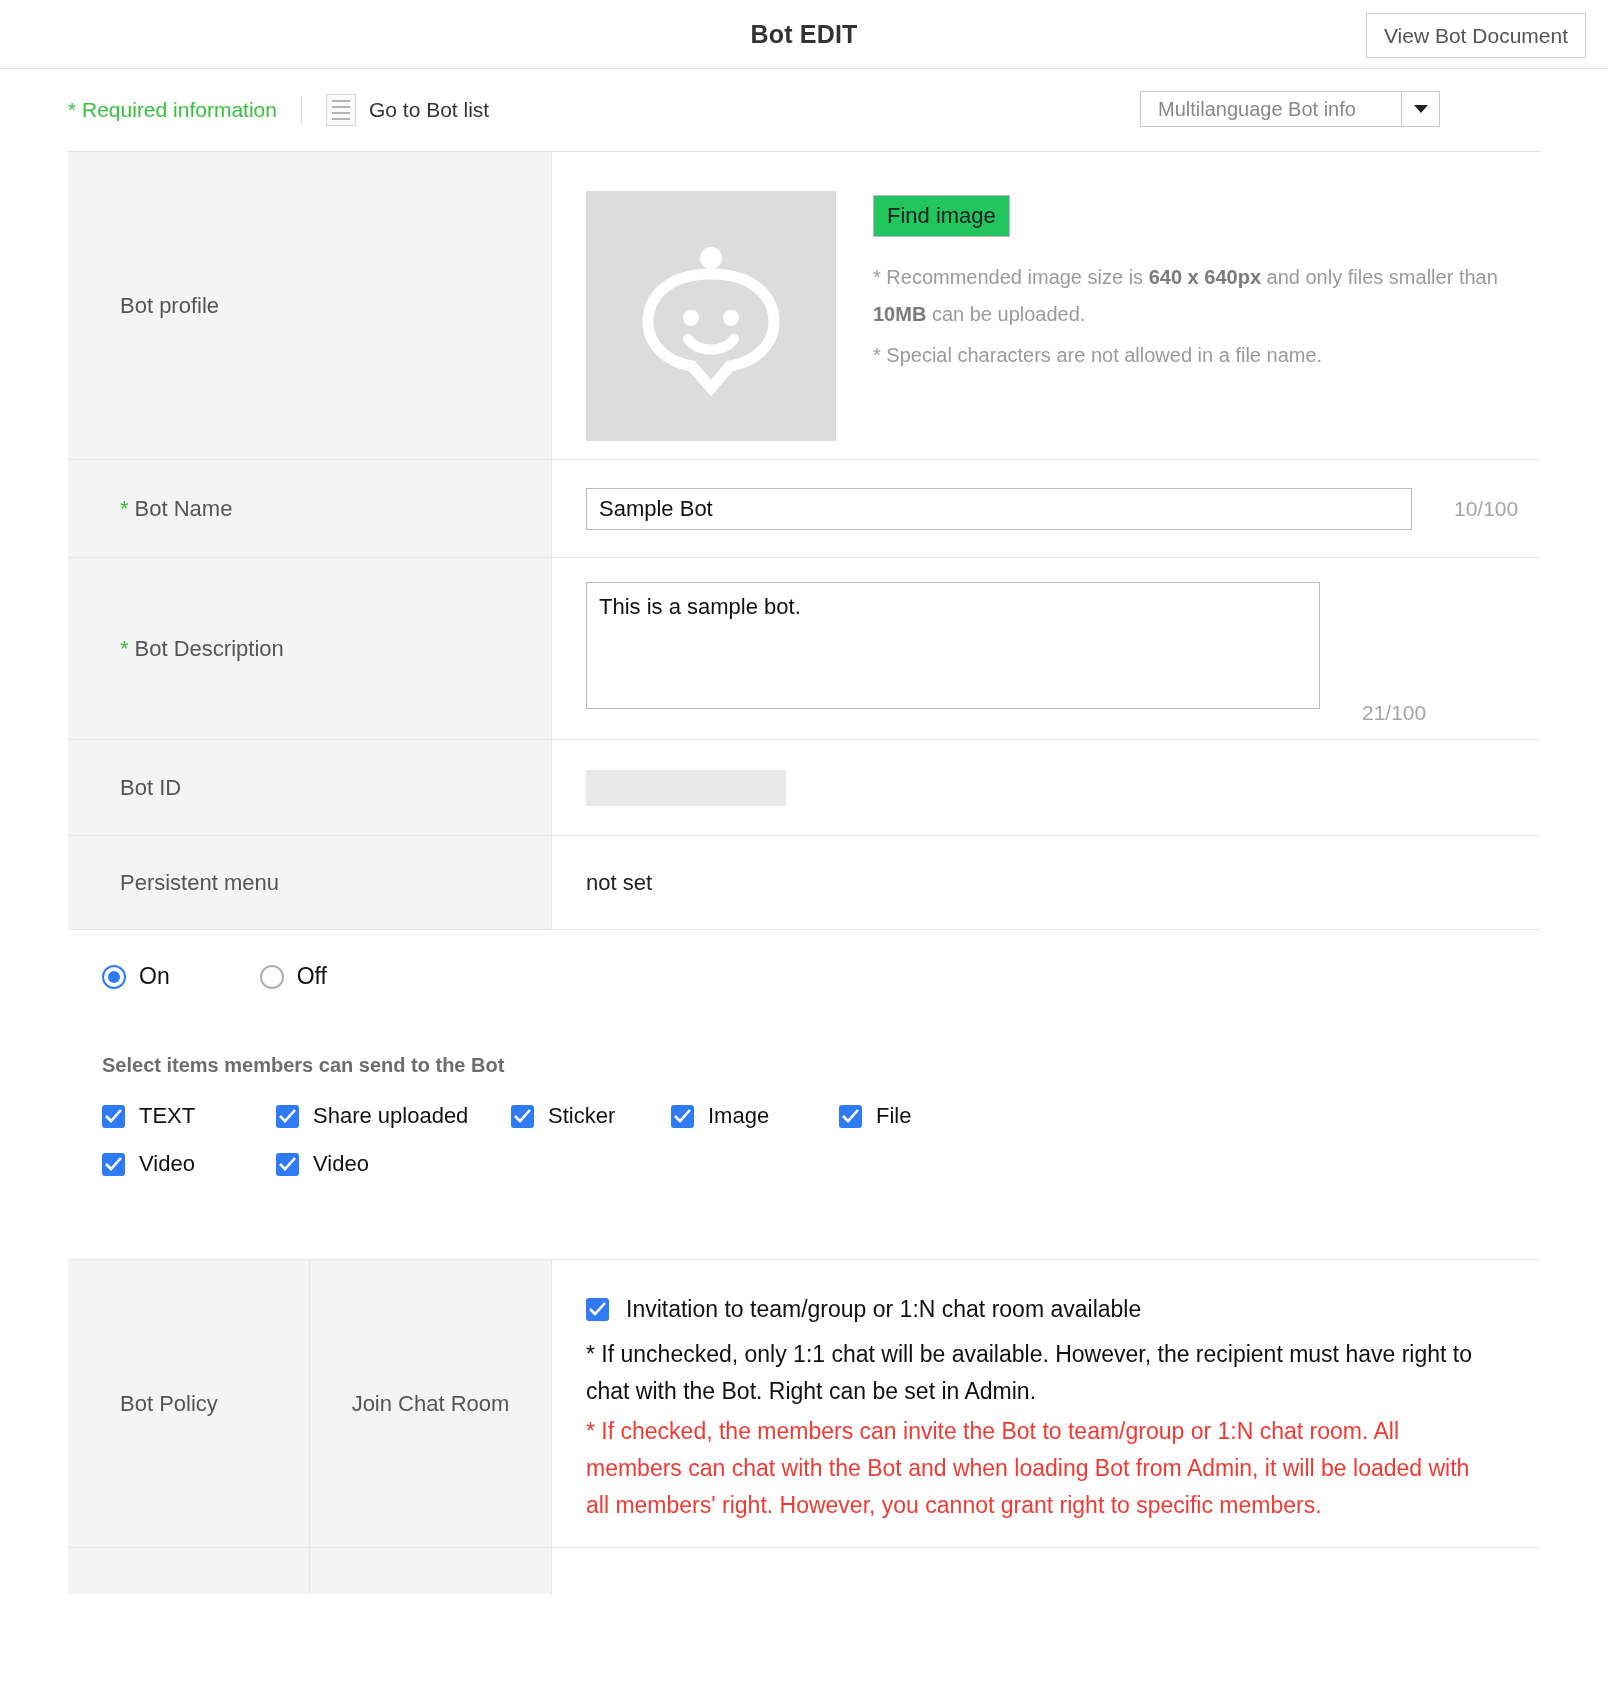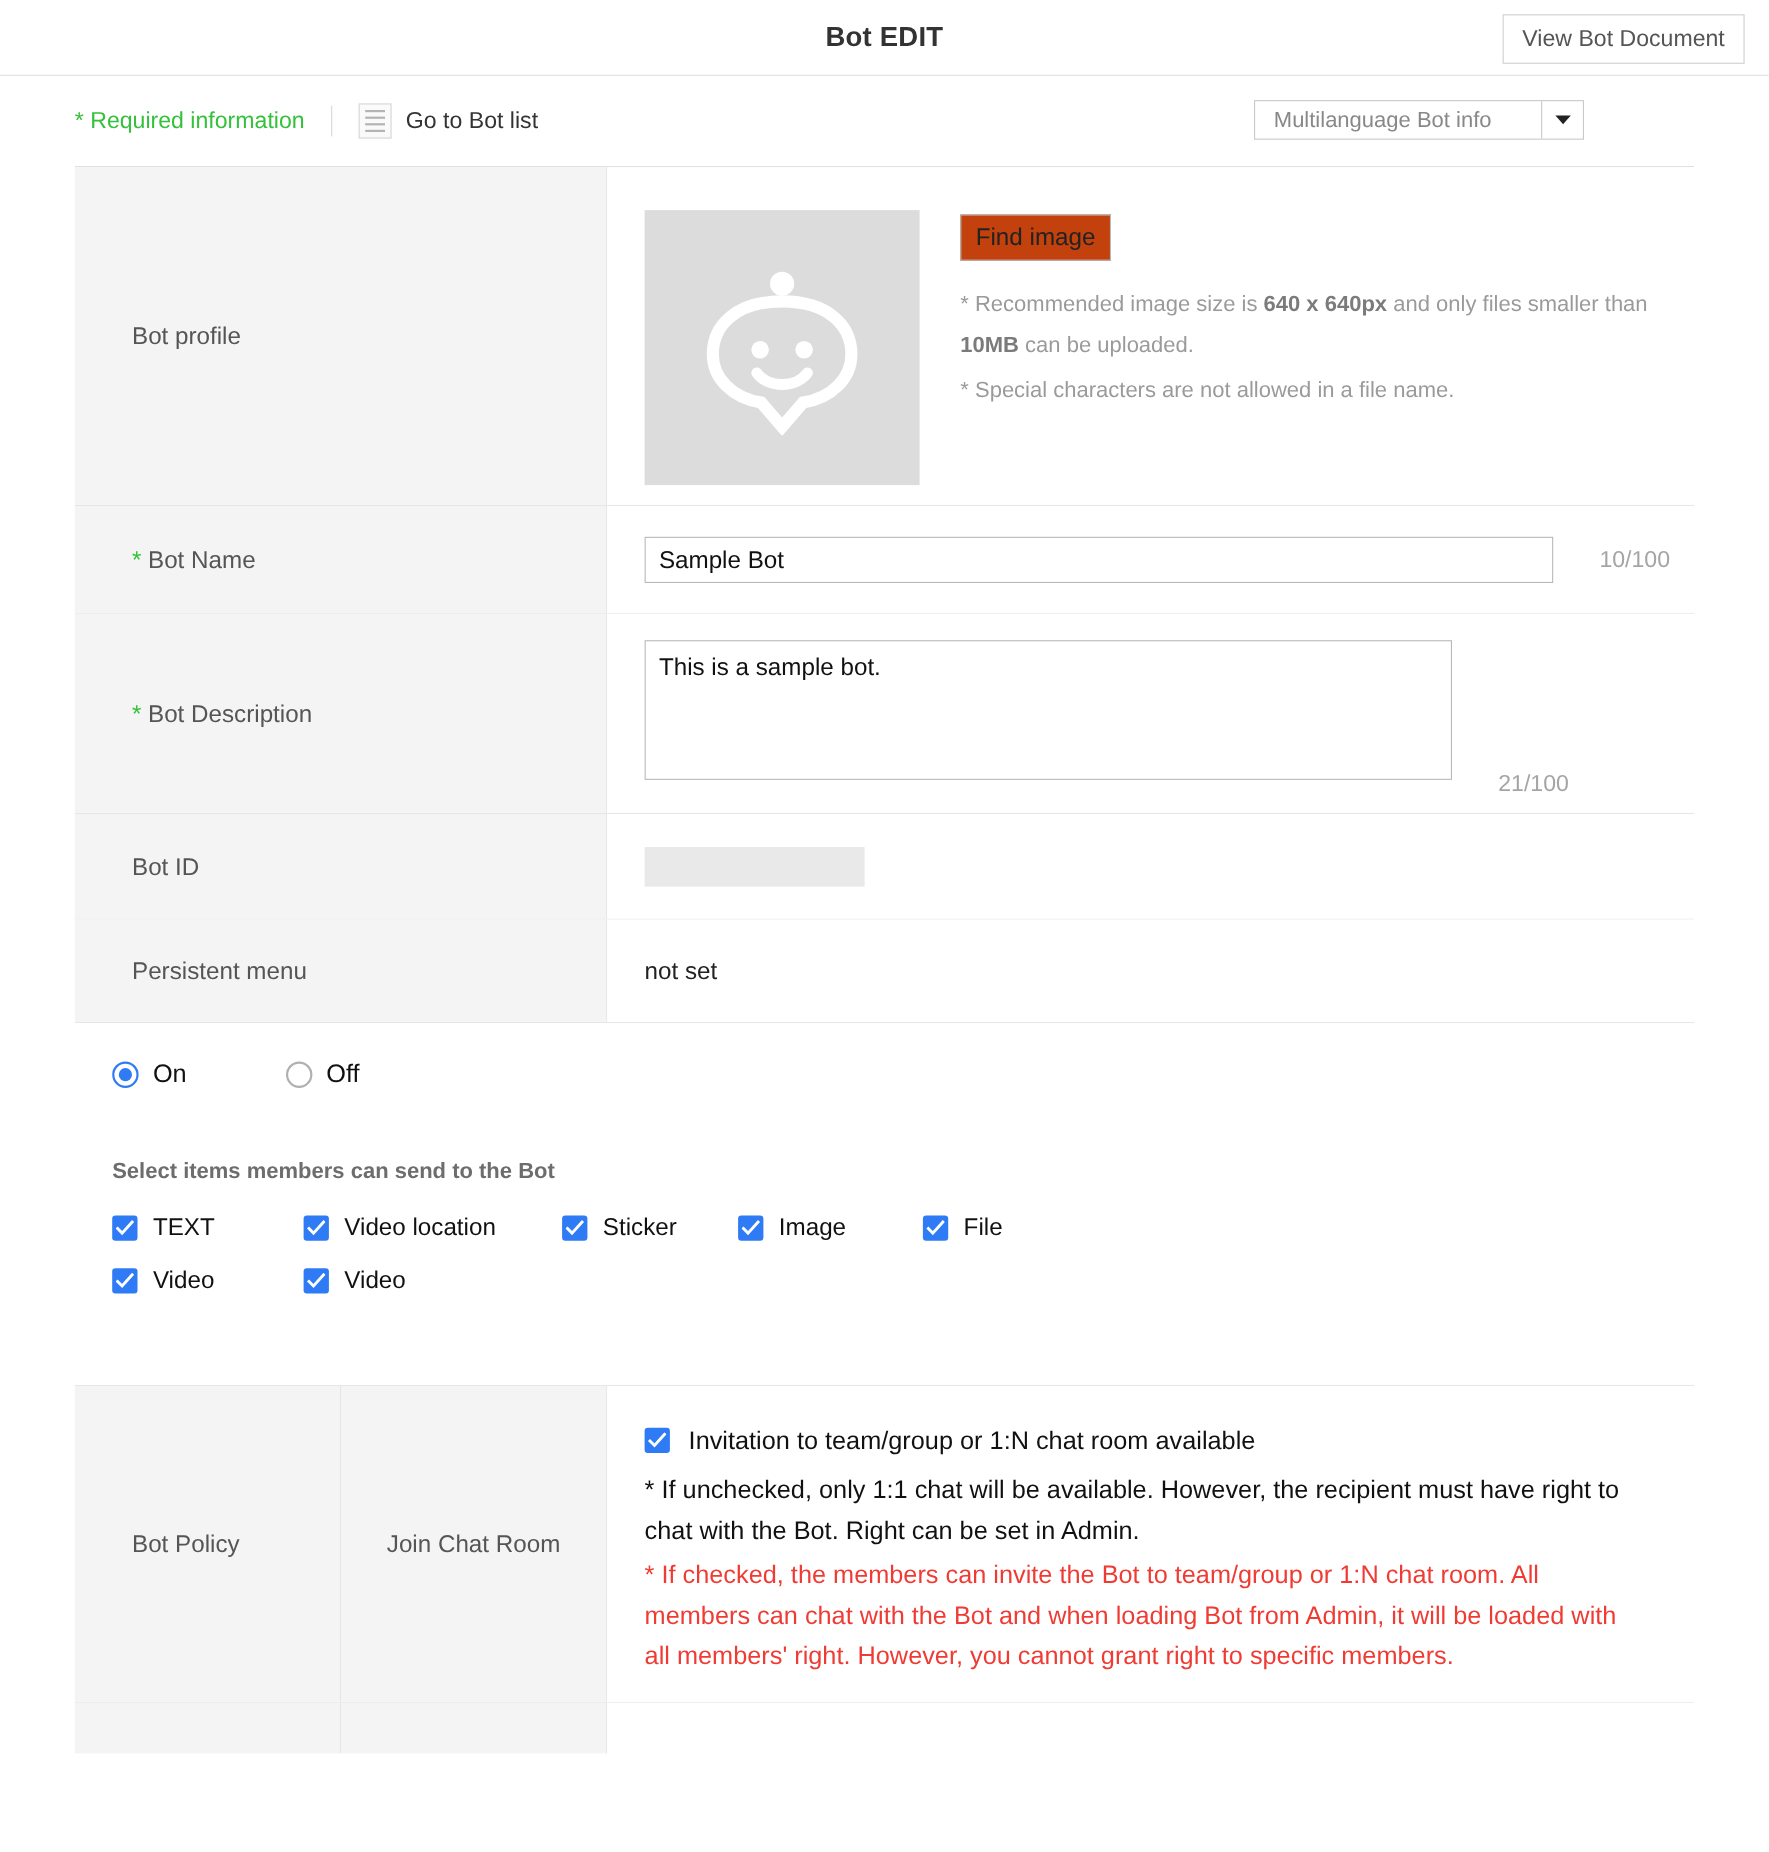--- a/index.html
+++ b/index.html
@@ -180,21 +180,21 @@
     height: 250px;
     background: #dcdcdc;
     flex: 0 0 250px;
     display: flex;
     align-items: center;
     justify-content: center;
   }
   .profile-right { padding-left: 37px; padding-top: 4px; }
   .find-image-btn {
     border: 1px solid #b8b8b8;
-    background: #c2410c;
+    background: #22c55e;
     font-size: 22px;
     padding: 7px 13px;
     color: #222222;
     font-family: "Liberation Sans", sans-serif;
     cursor: pointer;
   }
   .hint {
     color: #9a9a9a;
     font-size: 20px;
     line-height: 1.85;
@@ -432,21 +432,21 @@
                 </svg>
             </span>
             <span class="cb-label">TEXT</span>
           </label>
           <label class="cb-item cb-w2">
             <span class="checkbox">
               <svg width="17" height="15" viewBox="0 0 17 15">
                   <path d="M1 7 L6 12 L16 1" stroke="#ffffff" stroke-width="2.6" fill="none"></path>
                 </svg>
             </span>
-            <span class="cb-label">Video location</span>
+            <span class="cb-label">Share uploaded</span>
           </label>
           <label class="cb-item cb-w3">
             <span class="checkbox">
               <svg width="17" height="15" viewBox="0 0 17 15">
                   <path d="M1 7 L6 12 L16 1" stroke="#ffffff" stroke-width="2.6" fill="none"></path>
                 </svg>
             </span>
             <span class="cb-label">Sticker</span>
           </label>
           <label class="cb-item cb-w4">

